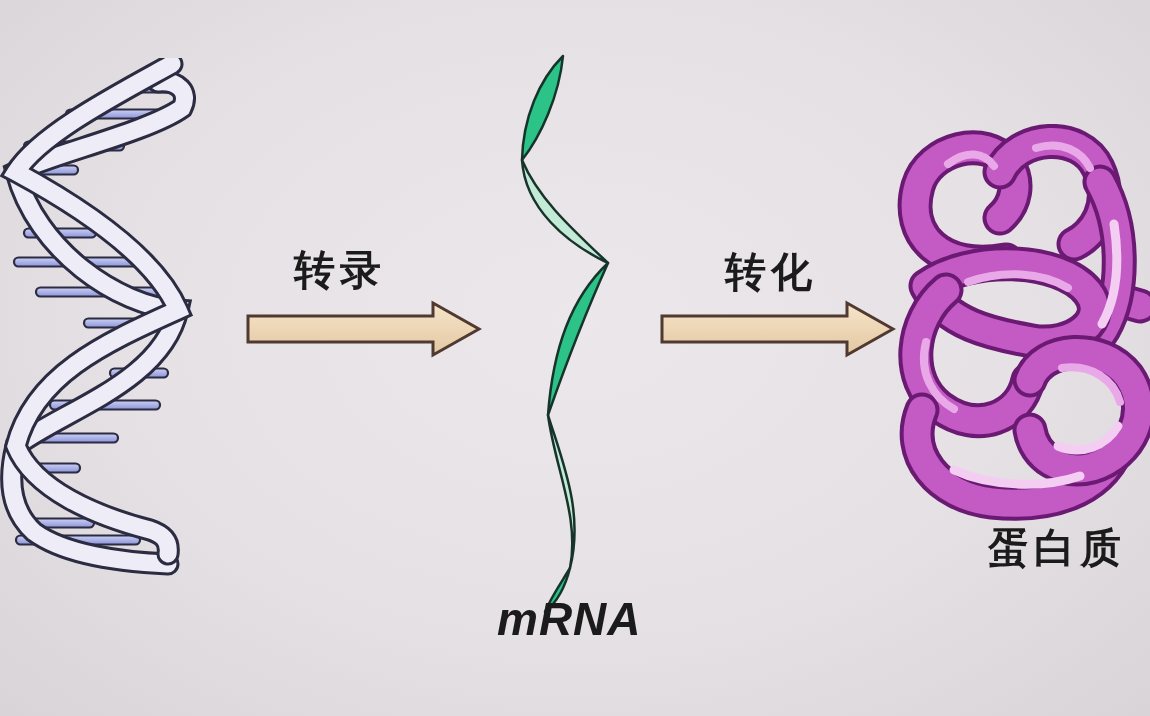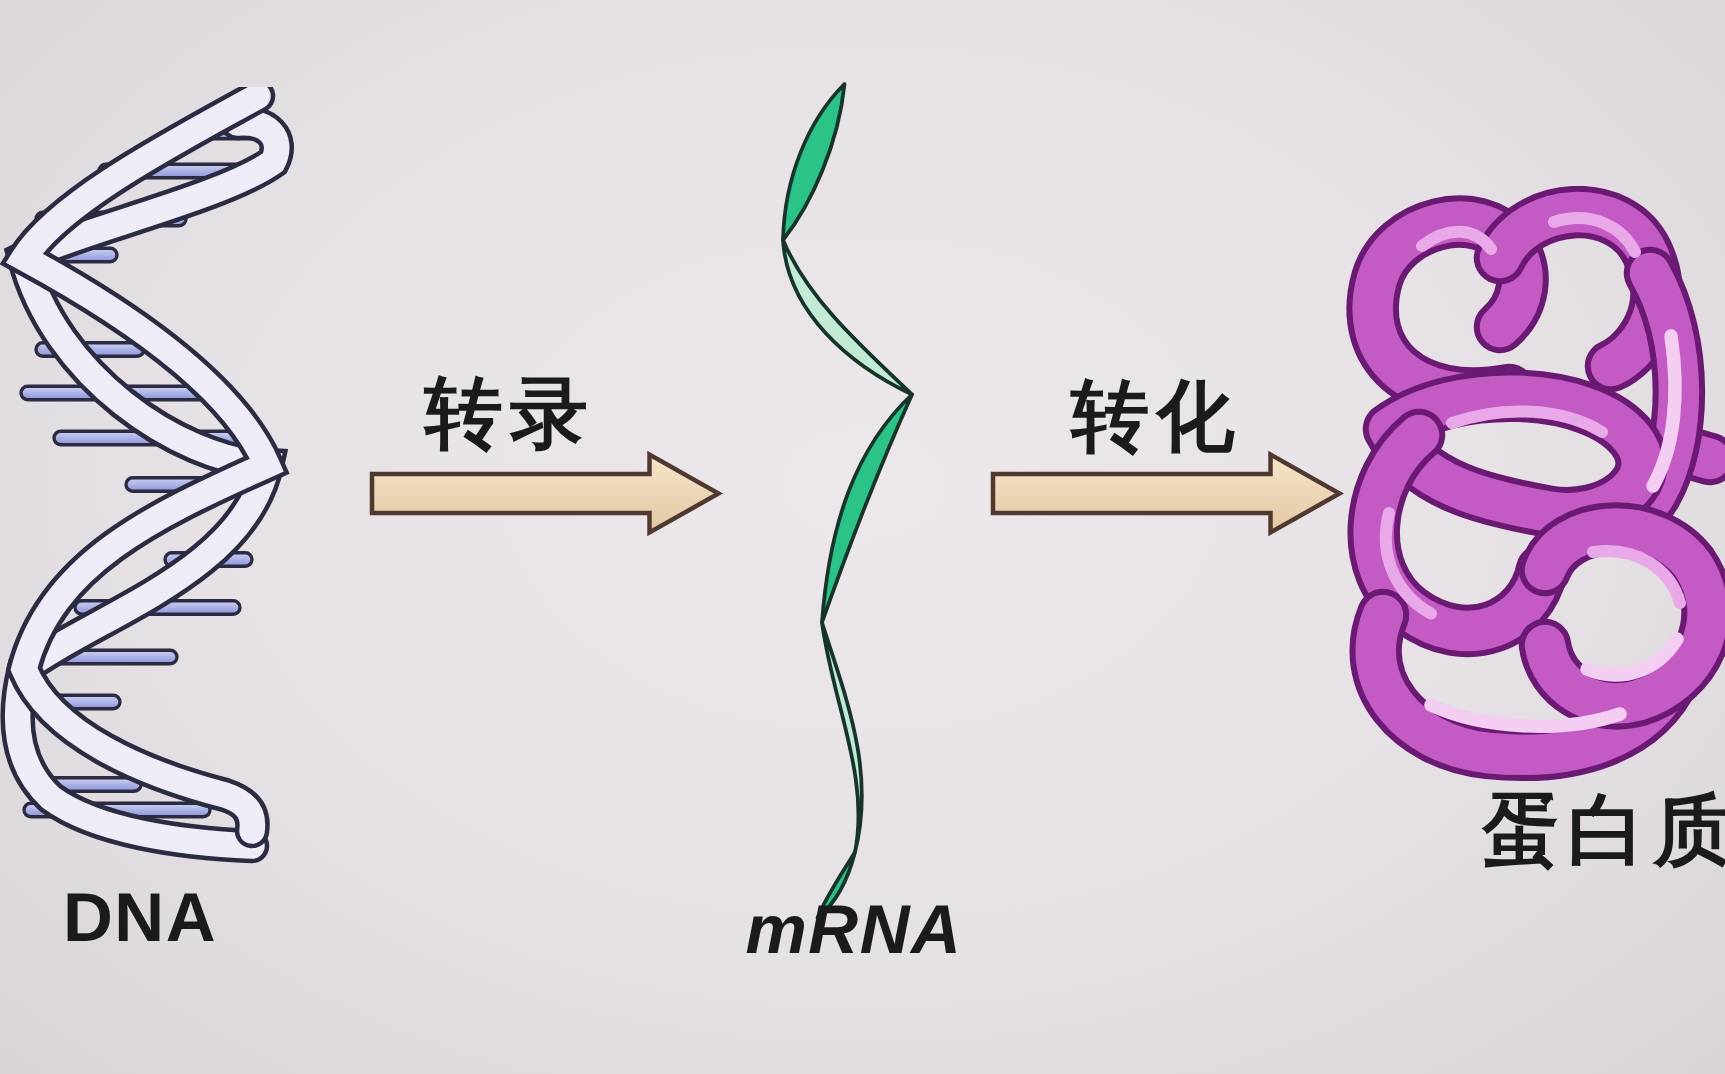--- a/index.html
+++ b/index.html
@@ -7,21 +7,21 @@
     position:relative;width:1150px;height:716px;overflow:hidden;
     background:radial-gradient(ellipse at 50% 45%, #ece7ea 0%, #e6e1e4 55%, #d9d4d7 100%);
     font-family:"Liberation Sans","DejaVu Sans",sans-serif;
   }
   .abs{position:absolute;}
   .lbl{
     position:absolute;color:#1b1b1b;font-weight:700;
     white-space:nowrap;line-height:1;user-select:none;
   }
   .lbl-en{font-size:46px;letter-spacing:1px;}
-  .lbl-cn{font-size:52px;letter-spacing:5px;text-align:center;}
+  .lbl-cn{font-size:41px;letter-spacing:5px;text-align:center;}
   
   .ribbon{fill:none;stroke:#2b2b42;stroke-width:23;stroke-linecap:round;}
   .ribbon-fill{fill:none;stroke:#edecf7;stroke-width:17;stroke-linecap:round;}
   .rungs rect{stroke:#2b2b42;stroke-width:2.2;}
   
   .mrna-seg{stroke:#17342b;stroke-width:2.5;stroke-linejoin:round;}
   
   .tube{fill:none;stroke:#6a1a73;stroke-width:35;stroke-linecap:round;}
   .tube-fill{fill:none;stroke:#c45ac4;stroke-width:27;stroke-linecap:round;}
   .hl{fill:none;stroke:#e9a8e7;stroke-width:8;stroke-linecap:round;}
@@ -60,21 +60,20 @@
     <g>
       <path class="ribbon" d="M 158,24 C 178,22 190,34 182,50 C 148,74 52,96 16,114 C 36,192 118,248 178,252 C 162,324 64,352 16,388 C 8,420 10,452 34,474 C 64,496 120,504 168,506"></path>
         <path class="ribbon-fill" d="M 158,24 C 178,22 190,34 182,50 C 148,74 52,96 16,114 C 36,192 118,248 178,252 C 162,324 64,352 16,388 C 8,420 10,452 34,474 C 64,496 120,504 168,506"></path>
     </g>
     <g>
       <path class="ribbon" d="M 172,6 C 118,36 40,76 16,114 C 64,140 152,192 178,252 C 102,286 34,318 16,388 C 34,432 96,458 150,472 C 162,476 170,482 168,496"></path>
         <path class="ribbon-fill" d="M 172,6 C 118,36 40,76 16,114 C 64,140 152,192 178,252 C 102,286 34,318 16,388 C 34,432 96,458 150,472 C 162,476 170,482 168,496"></path>
     </g>
   </svg>
 
-  <div class="lbl lbl-en" style="left:42px;top:588px;">DNA</div>
 
   <div class="lbl lbl-cn" style="left:278px;top:250px;width:124px;">转录</div>
 
   <svg class="abs" style="left:246px;top:300px;" width="236" height="58" viewBox="0 0 236 58">
     <defs>
       <linearGradient id="arrowGrad1" x1="0" y1="0" x2="0" y2="1">
         <stop offset="0" stop-color="#f6e5ca"></stop>
         <stop offset="1" stop-color="#e3c7a2"></stop>
       </linearGradient>
     </defs>

